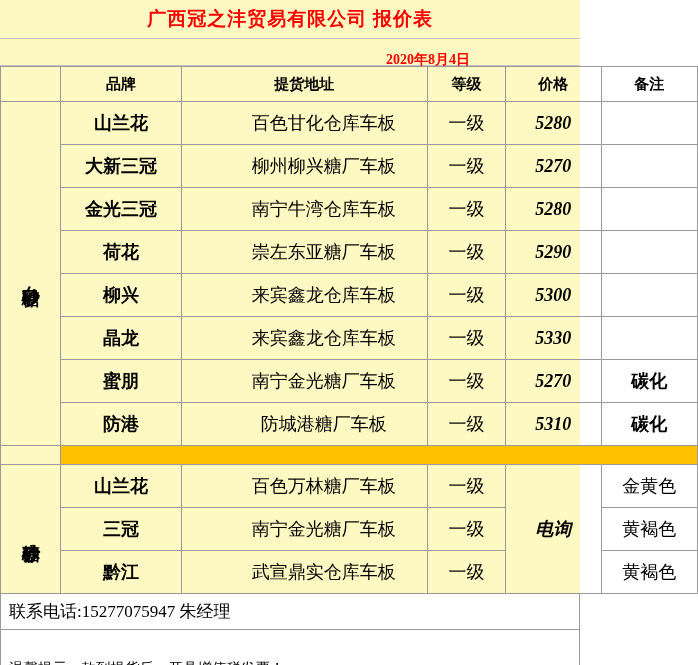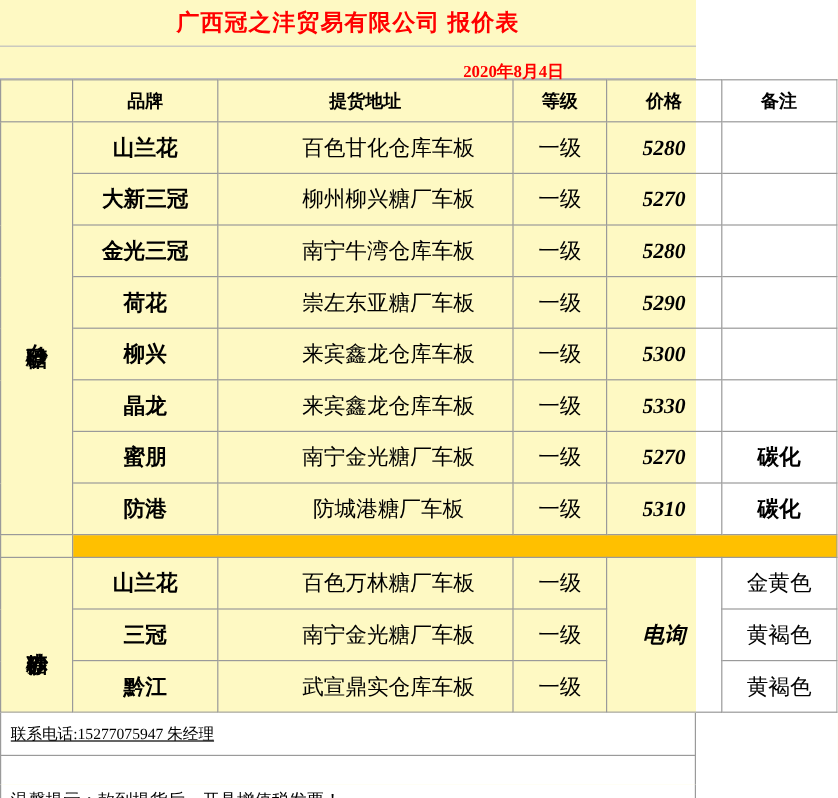--- a/index.html
+++ b/index.html
@@ -117,24 +117,23 @@
     height: 36px;
     display: flex;
     align-items: center;
     border: 1px solid #9a9a9a;
     border-top: none;
     box-sizing: border-box;
     background: #ffffff;
   }
   .contact-text {
     padding-left: 8px;
-    font-size: 13px;
+    font-size: 17px;
     font-family: "Liberation Serif", serif;
     color: #000;
-    text-decoration: underline;
   }
   .spacer-row {
     height: 24px;
     border-left: 1px solid #9a9a9a;
     border-right: 1px solid #9a9a9a;
     box-sizing: border-box;
     background: #ffffff;
   }
   .footer {
     border: 1px solid #9a9a9a;

